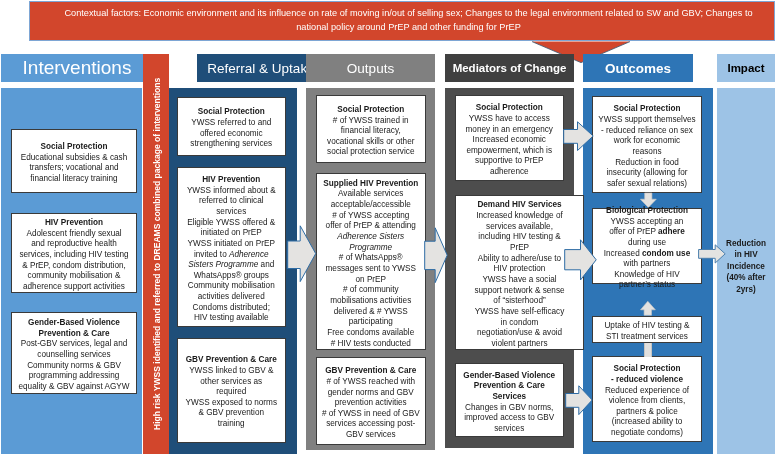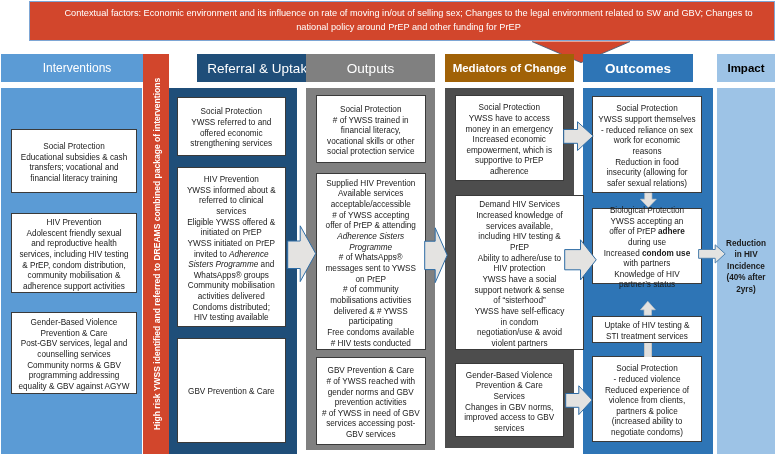--- a/index.html
+++ b/index.html
@@ -11,24 +11,24 @@
 
   
   #banner{left:29px;top:1px;width:746px;height:40px;background:#D2462C;
           border:1px solid #7EA6D4;color:#ffffff;font-size:9.2px;line-height:13.5px;
           text-align:center;padding:5px 7px 0 20px;}
   #banner-arrow{left:532px;top:41px;width:98px;height:22px;}
 
   
   .colhead{height:28px;display:flex;align-items:center;justify-content:center;
            color:#ffffff;text-align:center;}
-  #h-interventions{left:1px;top:54px;width:152px;background:#5B9BD5;font-size:12px;}
+  #h-interventions{left:1px;top:54px;width:152px;background:#5B9BD5;font-size:19px;}
   #h-referral     {left:169px;top:54px;width:128px;background:#1F4E79;font-size:13.5px;margin-left:28px;}
   #h-outputs      {left:306px;top:54px;width:129px;background:#808080;font-size:13.5px;}
-  #h-mediators    {left:445px;top:54px;width:129px;background:#a16207;font-size:11.5px;font-weight:bold;}
+  #h-mediators    {left:445px;top:54px;width:129px;background:#404040;font-size:11.5px;font-weight:bold;}
   #h-outcomes     {left:583px;top:54px;width:110px;background:#2E75B6;font-size:13.5px;font-weight:bold;}
   #h-impact       {left:717px;top:54px;width:58px;background:#9DC3E6;font-size:11.5px;font-weight:bold;color:#000;}
 
   
   .colbody{}
   #b-interventions{left:1px;top:88px;width:141px;height:366px;background:#5B9BD5;}
   #b-referral     {left:169px;top:88px;width:128px;height:366px;background:#1F4E79;}
   #b-outputs      {left:306px;top:88px;width:129px;height:362px;background:#808080;}
   #b-mediators    {left:445px;top:88px;width:129px;height:360px;background:#4D4D4D;}
   #b-outcomes     {left:583px;top:88px;width:130px;height:366px;background:#2E75B6;}
@@ -38,21 +38,21 @@
   #spine{left:143px;top:54px;width:26px;height:400px;background:#D2462C;
          color:#ffffff;font-size:8.55px;font-weight:bold;}
   #spine .vtxt{position:absolute;left:50%;bottom:24px;transform-origin:left bottom;
                transform:rotate(-90deg) translateY(6.4px);white-space:nowrap;}
 
   
   .tbox{background:#ffffff;border:1.4px solid #3A3A3A;color:#1a1a1a;
         text-align:center;font-size:8.2px;line-height:10.65px;
         display:flex;flex-direction:column;justify-content:center;
         padding:5px 2px 0px 2px;}
-  .tbox .t{font-weight:normal;}
+  .tbox .t{font-weight:bold;}
   .tbox i{font-style:italic;}
   .tbox b{font-weight:bold;}
 
   
   #impact-text{left:717px;top:226px;width:58px;text-align:center;font-size:8.2px;
                line-height:11.4px;color:#1a1a1a;font-weight:bold;margin-top:12px;}
 
   svg{display:block;overflow:visible;}
 </style>
 </head>
@@ -116,20 +116,21 @@
   <div class="abs tbox" style="left:177px;top:97px;width:108.5px;height:58.5px">
     <span class="t">Social Protection</span>
     <span>YWSS referred to and<br>offered economic<br>strengthening services</span>
   </div>
   <div class="abs tbox" style="left:177px;top:167px;width:108.5px;height:160px">
     <span class="t">HIV Prevention</span>
     <span>YWSS informed about &amp;<br>referred to clinical<br>services<br>Eligible YWSS offered &amp;<br>initiated on PrEP<br>YWSS initiated on PrEP<br>invited to <i>Adherence</i><br><i>Sisters Programme</i> and<br>WhatsApps® groups<br>Community mobilisation<br>activities delivered<br>Condoms distributed;<br>HIV testing available</span>
   </div>
   <div class="abs tbox" style="left:177px;top:337.5px;width:108.5px;height:105px">
     <span class="t">GBV Prevention &amp; Care</span>
+    <span>YWSS linked to GBV &amp;<br>other services as<br>required<br>YWSS exposed to norms<br>&amp; GBV prevention<br>training</span>
   </div>
 
   <div class="abs tbox" style="left:316px;top:95px;width:109.5px;height:68px">
     <span class="t">Social Protection</span>
     <span># of YWSS trained in<br>financial literacy,<br>vocational skills or other<br>social protection service</span>
   </div>
   <div class="abs tbox" style="left:316px;top:173px;width:109.5px;height:177px">
     <span class="t">Supplied HIV Prevention</span>
     <span>Available services<br>acceptable/accessible<br># of YWSS accepting<br>offer of PrEP &amp; attending<br><i>Adherence Sisters</i><br><i>Programme</i><br># of WhatsApps®<br>messages sent to YWSS<br>on PrEP<br># of community<br>mobilisations activities<br>delivered &amp; # YWSS<br>participating<br>Free condoms available<br># HIV tests conducted</span>
   </div>

